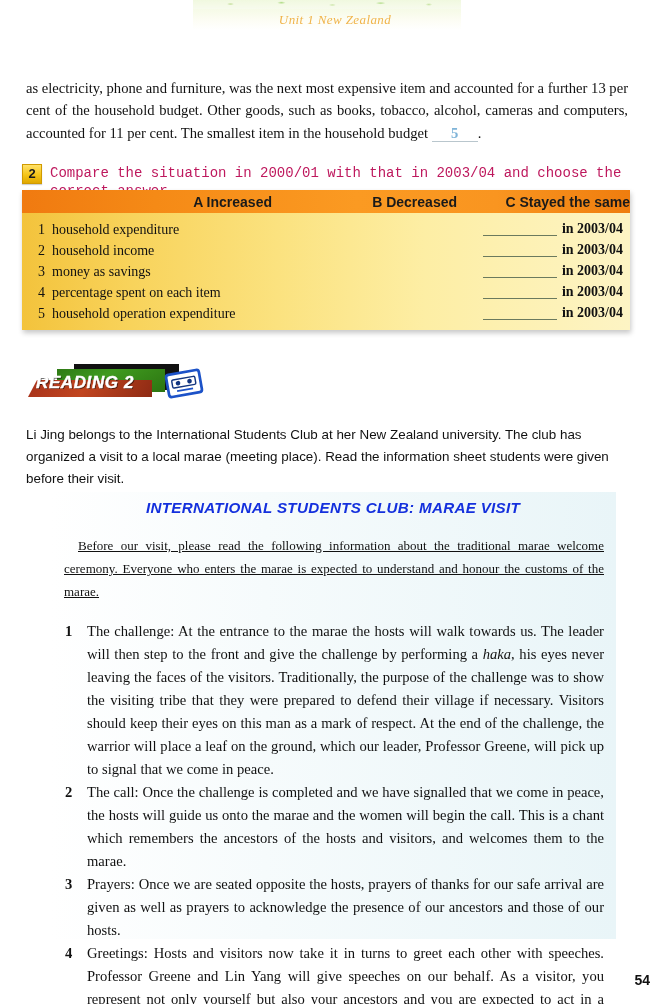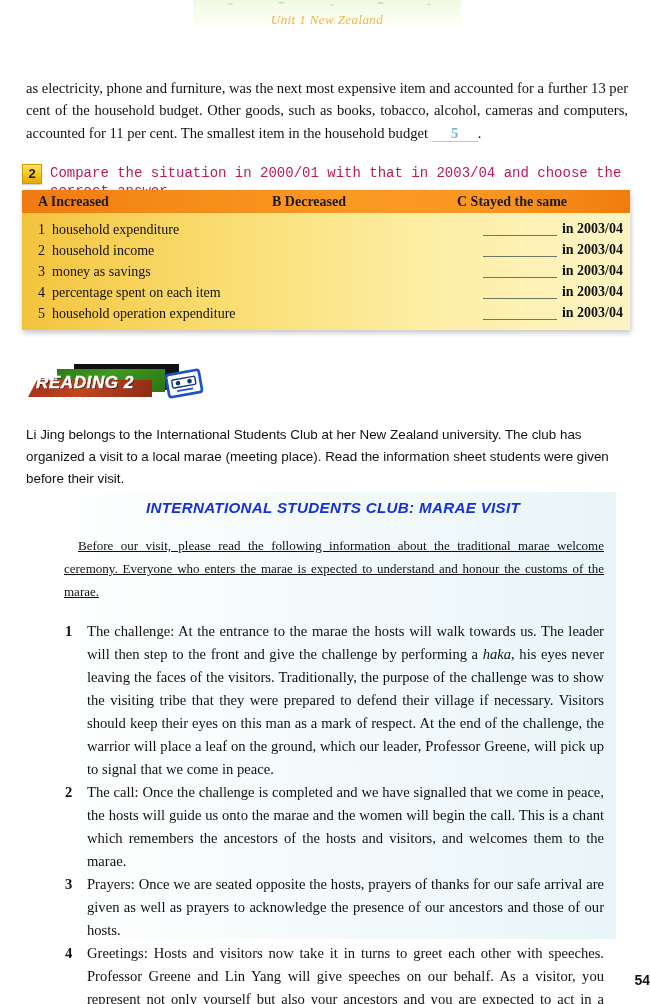--- a/index.html
+++ b/index.html
@@ -33,21 +33,21 @@
       radial-gradient(ellipse 6px 2px at 33% 30%, #9fd46f 0%, rgba(159,212,111,0) 70%),
       radial-gradient(ellipse 5px 2px at 52% 55%, #c4e29c 0%, rgba(196,226,156,0) 70%),
       radial-gradient(ellipse 7px 2px at 70% 35%, #a8d97c 0%, rgba(168,217,124,0) 70%),
       radial-gradient(ellipse 5px 2px at 88% 50%, #bfe096 0%, rgba(191,224,150,0) 70%),
       linear-gradient(to bottom, #f0f8df, #f8fcef);
     opacity: .85;
   }
   .header-title {
     position: absolute;
     top: 12px;
-    left: 0;
+    left: 8px;
     width: 268px;
     text-align: center;
     font-family: "Liberation Serif", serif;
     font-style: italic;
     font-size: 13px;
     letter-spacing: .4px;
     color: #f0b44a;
   }
 
   
@@ -111,24 +111,25 @@
     width: 608px;
     box-shadow: 1px 3px 5px rgba(0,0,0,.22);
   }
   .at-head {
     display: flex;
     height: 23px;
     align-items: center;
     background: linear-gradient(to right, #f07a10 0%, #f58a16 22%, #fb9a22 55%, #f99520 78%, #ef7d0e 100%);
   }
   .at-head .col {
-    font-family: Liberation Serif, serif;
+    font-family: Liberation Sans, sans-serif;
     font-weight: bold;
     font-size: 14px;
     color: #1a1a1a;
+    text-align: right;
   }
   .at-body {
     background: linear-gradient(to right, #f3c33c 0%, #f8d35b 18%, #fbe27f 42%, #fdeea4 66%, #fdf4c4 100%);
     padding: 5px 0 7px 0;
   }
   .at-row {
     display: flex;
     height: 21px;
     align-items: center;
   }

